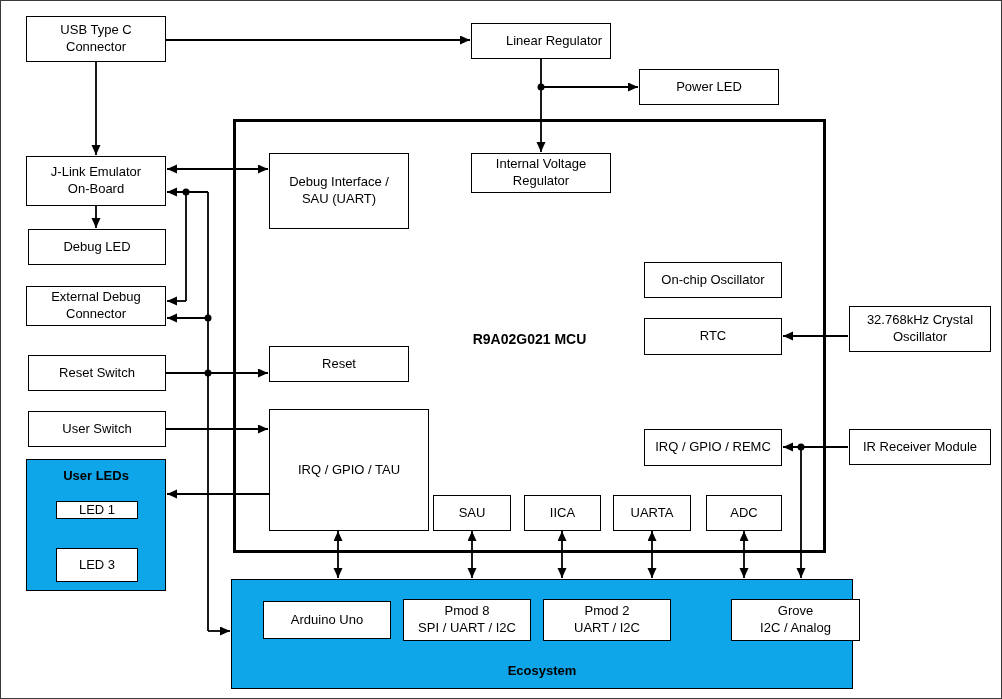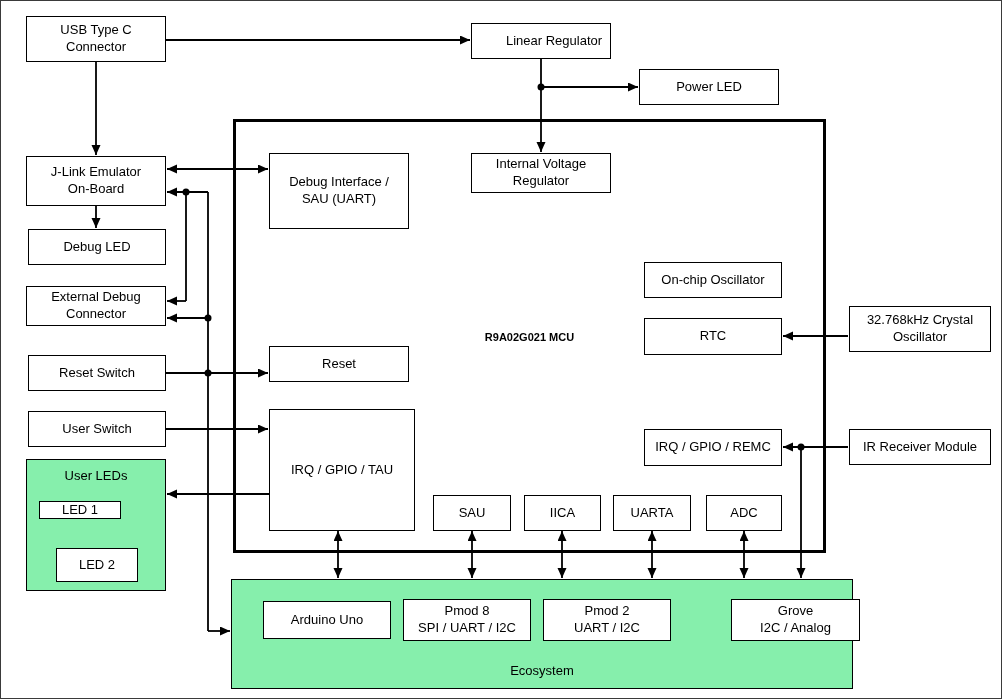--- a/index.html
+++ b/index.html
@@ -26,41 +26,42 @@
     text-align: center;
     font-size: 13px;
     line-height: 1.28;
     white-space: pre-line;
     z-index: 2;
     padding: 2px;
   }
   .container-box {
     position: absolute;
     border: 1.6px solid #000;
-    background: #86efac;
+    background: #0ea5e9;
     z-index: 1;
+    font-weight: bold;
   }
   .container-label {
     position: absolute;
     left: 0;
     width: 100%;
     text-align: center;
     font-size: 13px;
     white-space: pre-line;
   }
   .mcu-box {
     position: absolute;
     border: 3.5px solid #000;
     background: #ffffff;
     z-index: 1;
   }
   .mcu-title {
     position: absolute;
     text-align: center;
-    font-size: 11px;
+    font-size: 14px;
     font-weight: bold;
     z-index: 2;
   }
   svg.wires {
     position: absolute;
     left: 0;
     top: 0;
     z-index: 3;
     pointer-events: none;
   }
@@ -93,25 +94,25 @@
   <div class="box" style="left:27px; top:228px; width:138px; height:36px;">Debug LED</div>
   <div class="box" style="left:25px; top:285px; width:140px; height:40px;">External Debug
 Connector</div>
   <div class="box" style="left:643px; top:261px; width:138px; height:36px;">On-chip Oscillator</div>
   <div class="box" style="left:643px; top:317px; width:138px; height:37px;">RTC</div>
   <div class="box" style="left:848px; top:305px; width:142px; height:46px;">32.768kHz Crystal
 Oscillator</div>
   <div class="box" style="left:27px; top:354px; width:138px; height:36px;">Reset Switch</div>
   <div class="box" style="left:27px; top:410px; width:138px; height:36px;">User Switch</div>
   <div class="box" style="left:268px; top:345px; width:140px; height:36px;">Reset</div>
-  <div class="box" style="left:268px; top:408px; width:146px; height:122px;">IRQ / GPIO / TAU</div>
+  <div class="box" style="left:268px; top:408px; width:160px; height:122px;">IRQ / GPIO / TAU</div>
   <div class="box" style="left:643px; top:428px; width:138px; height:37px;">IRQ / GPIO / REMC</div>
   <div class="box" style="left:848px; top:428px; width:142px; height:36px;">IR Receiver Module</div>
-  <div class="box" style="left:38px; top:500px; width:82px; height:18px;">LED 1</div>
-  <div class="box" style="left:55px; top:547px; width:82px; height:34px;">LED 2</div>
+  <div class="box" style="left:55px; top:500px; width:82px; height:18px;">LED 1</div>
+  <div class="box" style="left:55px; top:547px; width:82px; height:34px;">LED 3</div>
   <div class="box" style="left:432px; top:494px; width:78px; height:36px;">SAU</div>
   <div class="box" style="left:523px; top:494px; width:77px; height:36px;">IICA</div>
   <div class="box" style="left:612px; top:494px; width:78px; height:36px;">UARTA</div>
   <div class="box" style="left:705px; top:494px; width:76px; height:36px;">ADC</div>
   <div class="box" style="left:262px; top:600px; width:128px; height:38px;">Arduino Uno</div>
   <div class="box" style="left:402px; top:598px; width:128px; height:42px;">Pmod 8
 SPI / UART / I2C</div>
   <div class="box" style="left:542px; top:598px; width:128px; height:42px;">Pmod 2
 UART / I2C</div>
   <div class="box" style="left:685px; top:598px; width:129px; height:42px;margin-left:45px;">Grove

